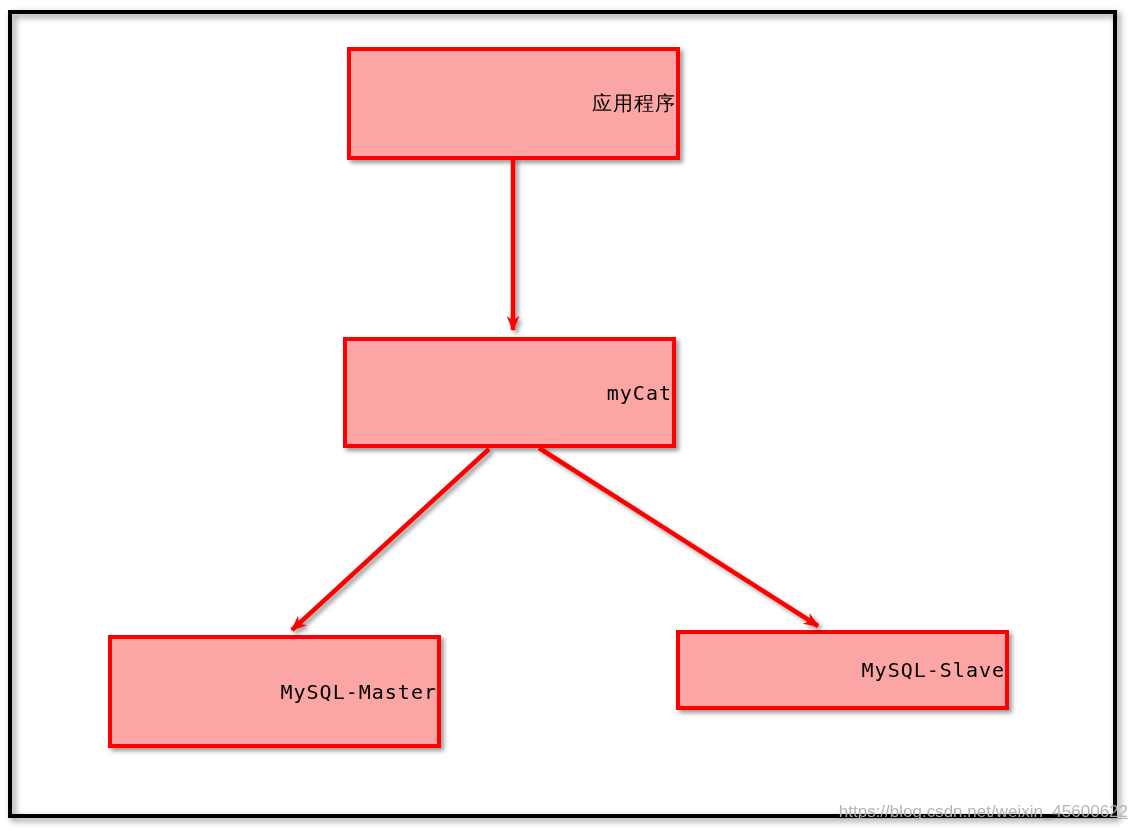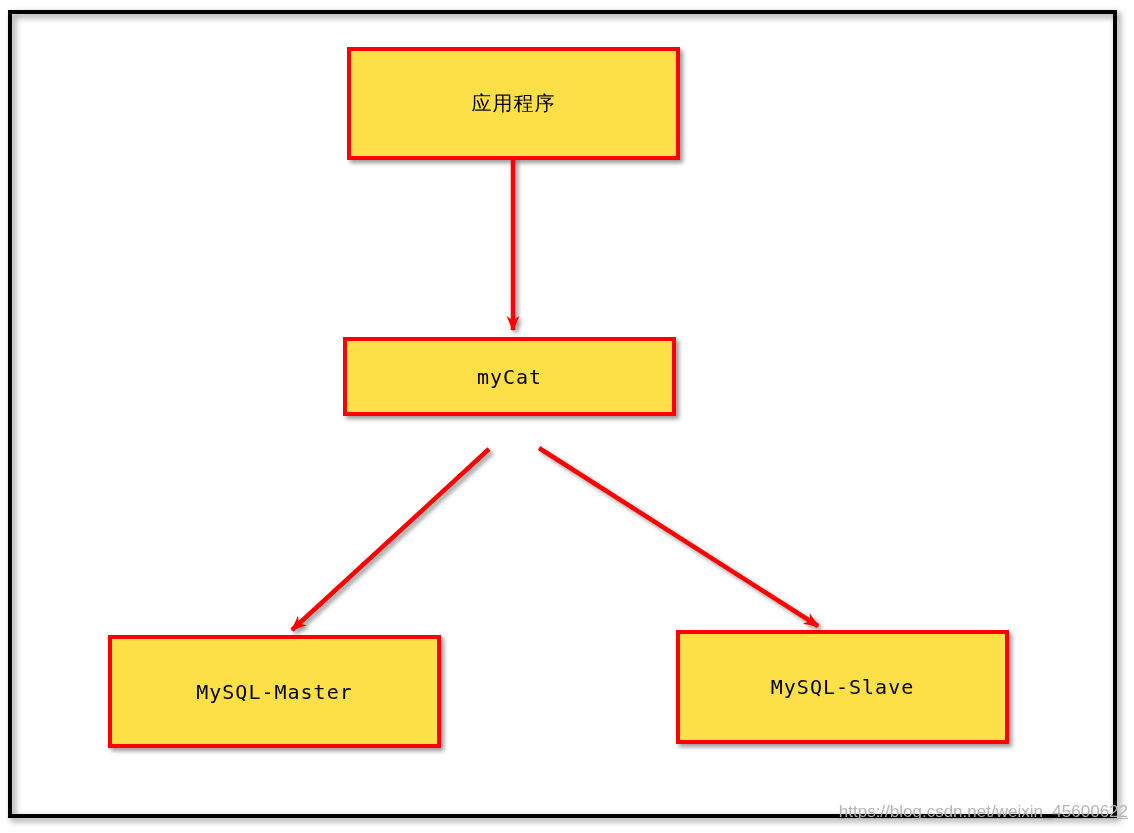--- a/index.html
+++ b/index.html
@@ -26,37 +26,37 @@
     border: 4px solid #000000;
     background: transparent;
     filter: drop-shadow(3px 3px 3px rgba(0,0,0,0.45));
     z-index: 1;
   }
   
   .node {
     position: absolute;
     box-sizing: border-box;
     border: 4px solid #ff0000;
-    background: #fde047;
+    background: #fca5a5;
     display: flex;
     align-items: center;
-    justify-content: center;
+    justify-content: flex-end;
     filter: drop-shadow(3px 3px 2px rgba(0,0,0,0.40));
     z-index: 2;
   }
   .node .label {
     font-size: 20px;
     color: #000000;
     letter-spacing: 1px;
     white-space: nowrap;
   }
   .node-app    { left: 347px; top: 47px;  width: 333px; height: 113px; }
-  .node-mycat  { left: 343px; top: 337px; width: 333px; height: 79px; }
+  .node-mycat  { left: 343px; top: 337px; width: 333px; height: 111px; }
   .node-master { left: 108px; top: 635px; width: 333px; height: 113px; }
-  .node-slave  { left: 676px; top: 630px; width: 333px; height: 114px; }
+  .node-slave  { left: 676px; top: 630px; width: 333px; height: 80px; }
 
   
   svg.arrows {
     position: absolute;
     left: 0;
     top: 0;
     z-index: 3;
     pointer-events: none;
   }
   .arrow-stroke {

